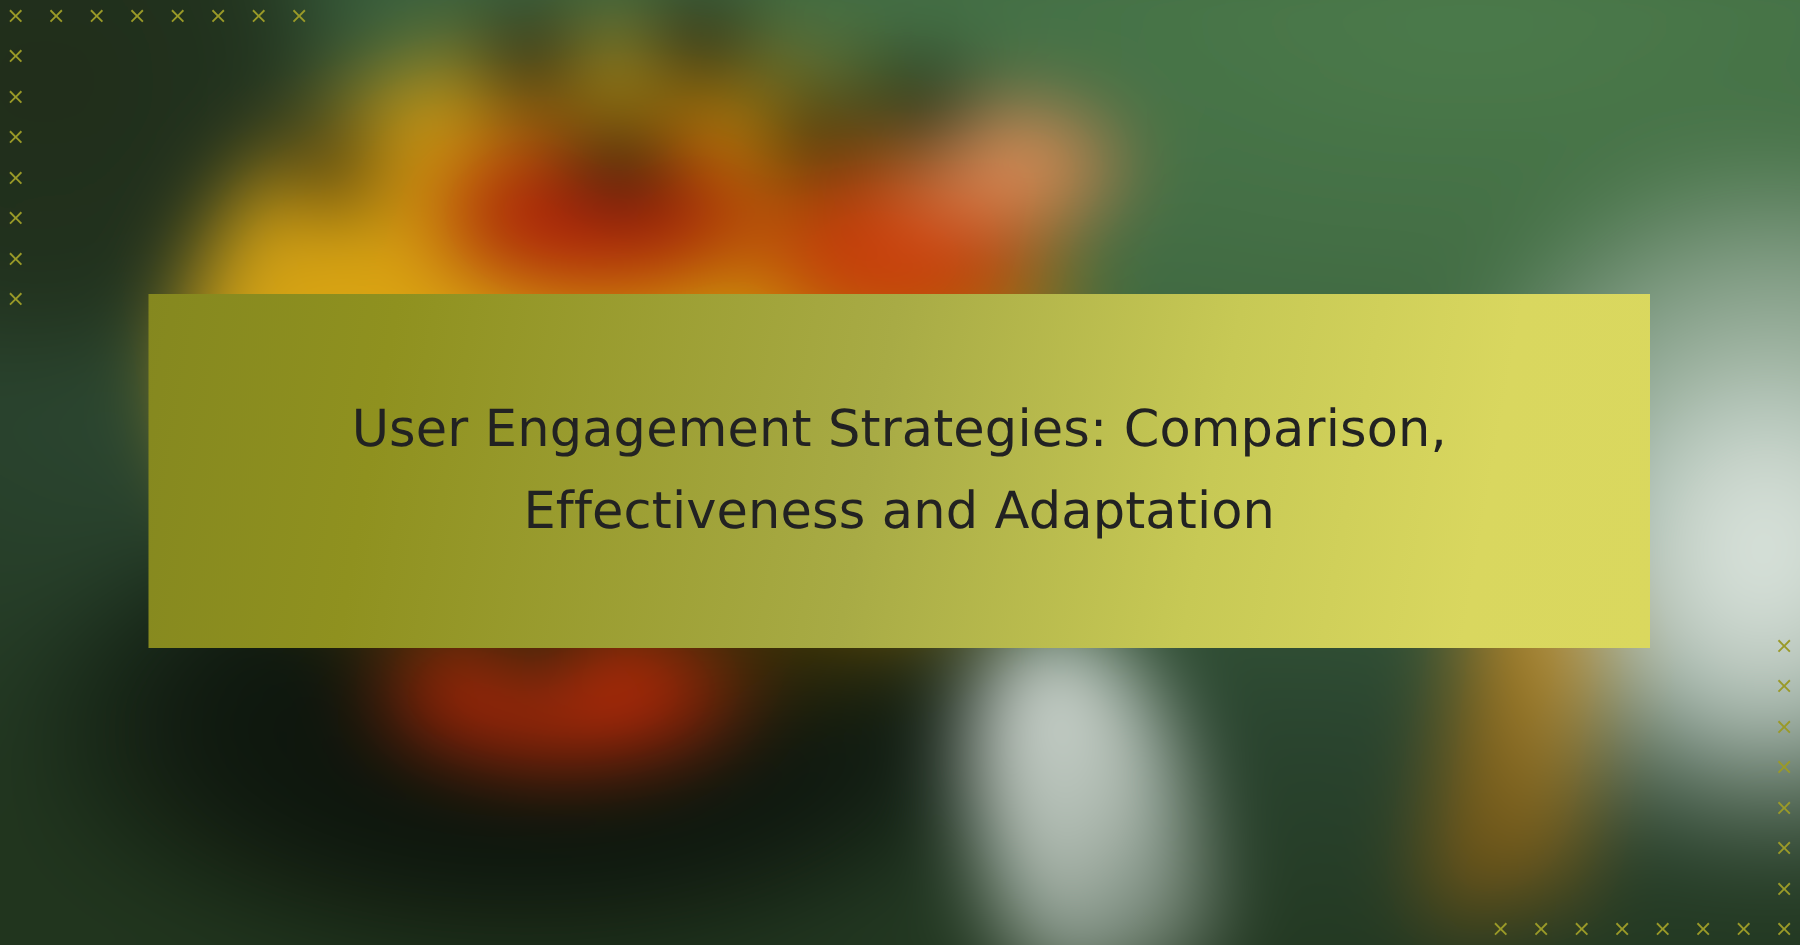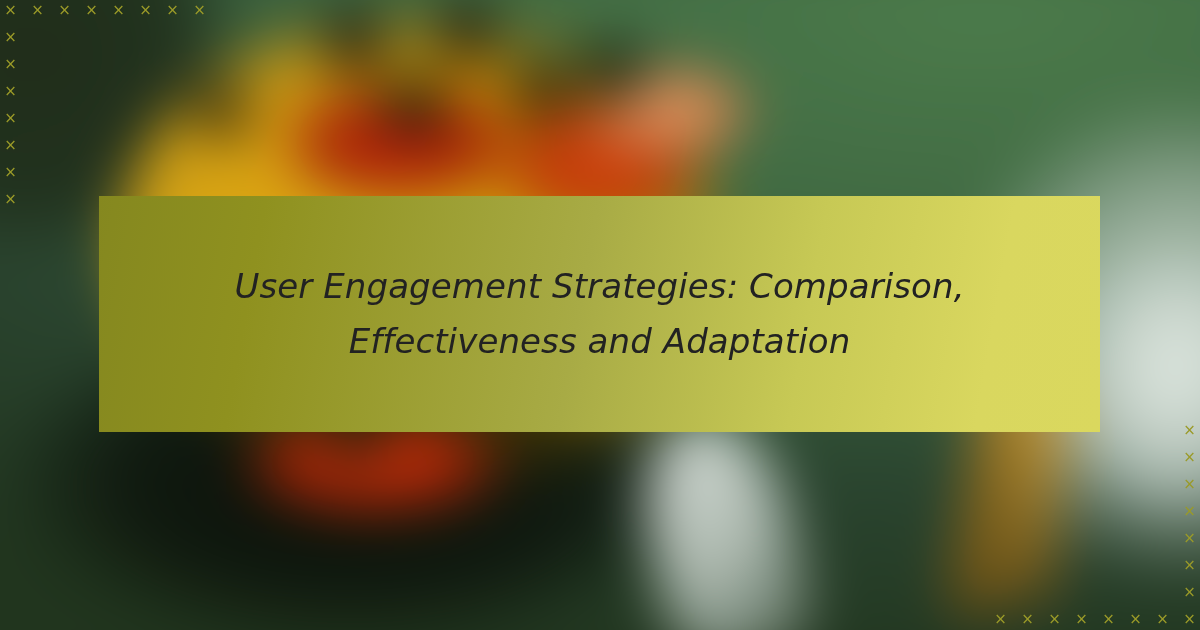--- a/index.html
+++ b/index.html
@@ -138,21 +138,20 @@
   #banner {
     position: absolute;
     left: 99px;
     top: 196px;
     width: 1001px;
     height: 236px;
     background: linear-gradient(100deg, #85881f 0%, #8f911f 16%, #a8ab45 48%, #c7c955 70%, #d9d75f 88%, #dad85e 100%);
     display: flex;
     align-items: center;
     justify-content: center;
-    font-style: italic;
   }
   #title {
     margin: 0;
     width: 860px;
     text-align: center;
     color: #222222;
     font-size: 34px;
     font-weight: 400;
     line-height: 1.62;
     letter-spacing: .1px;

